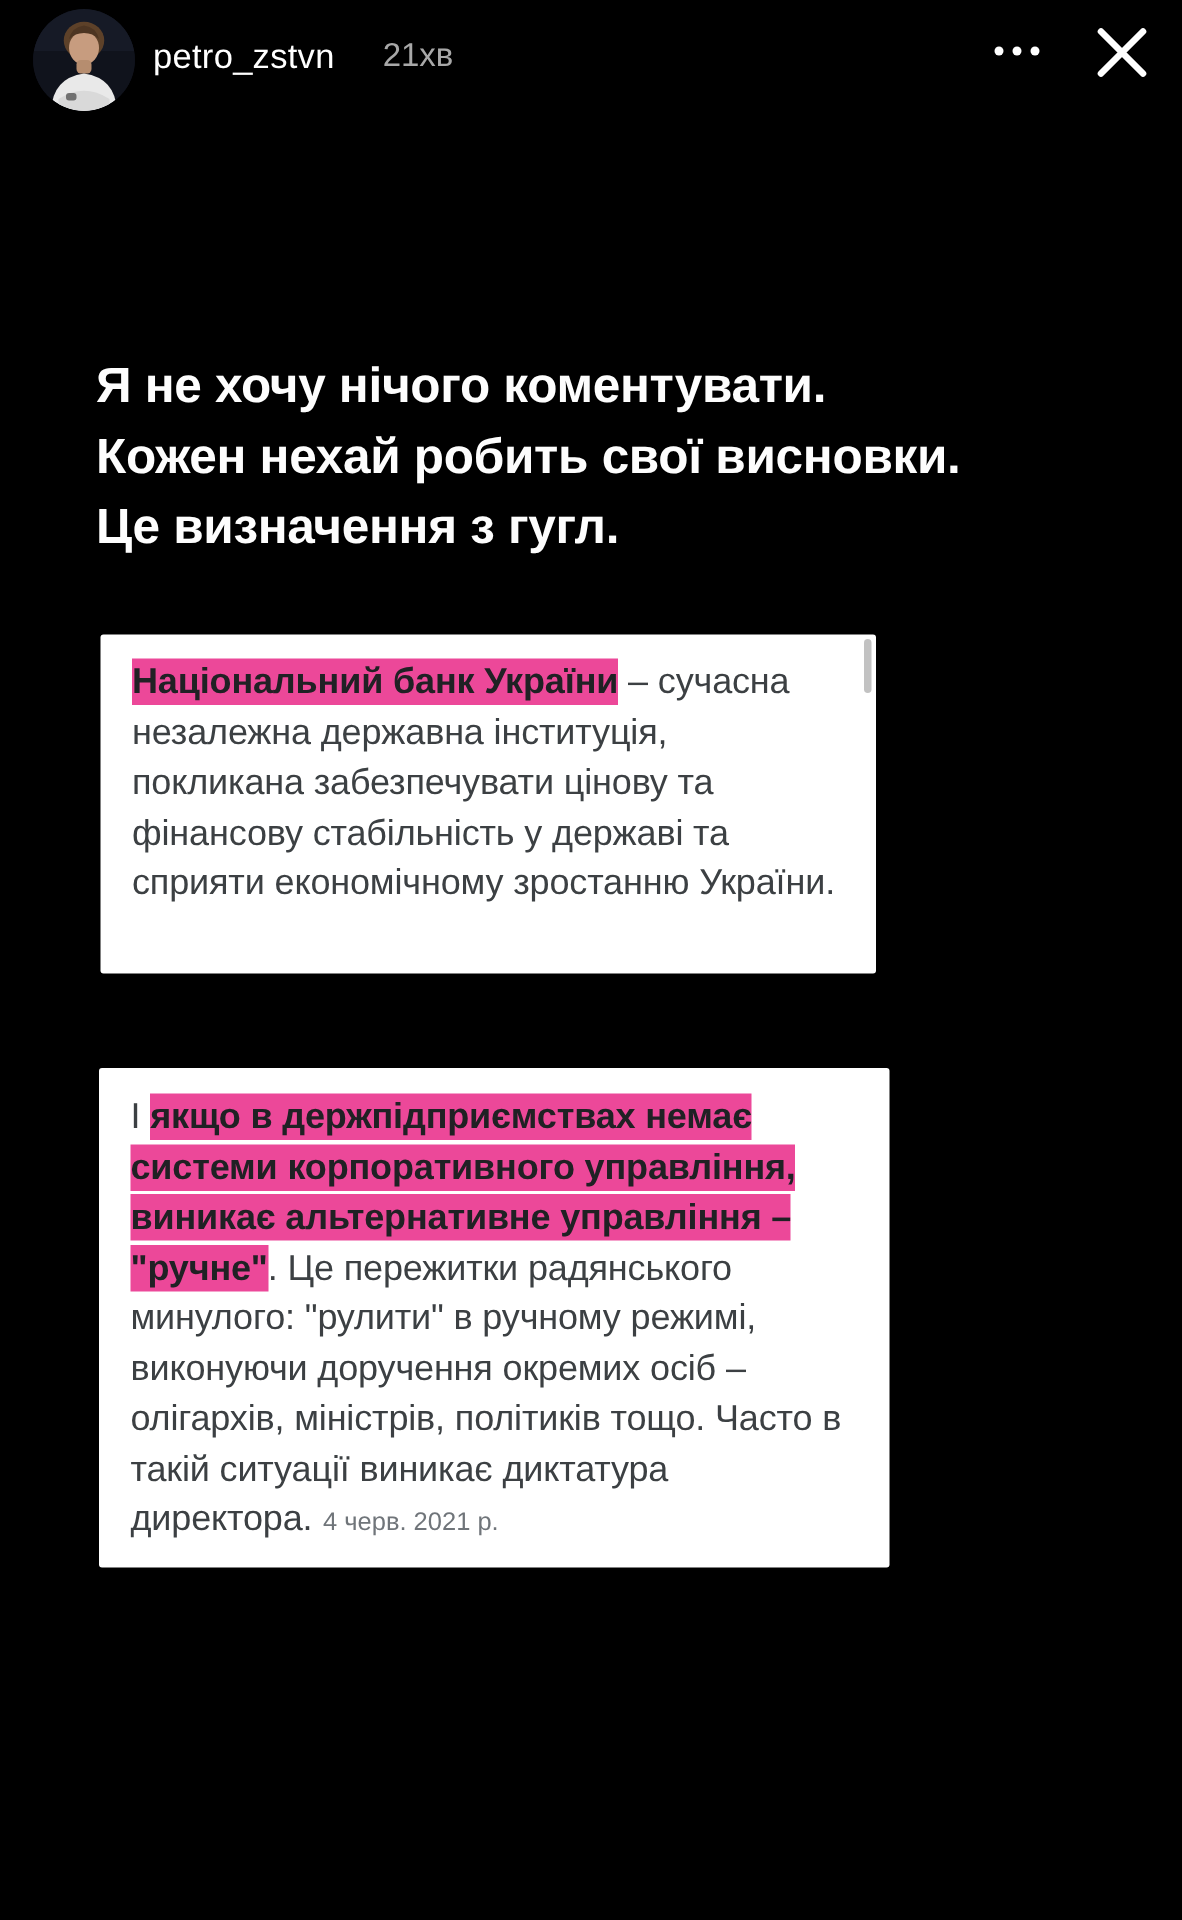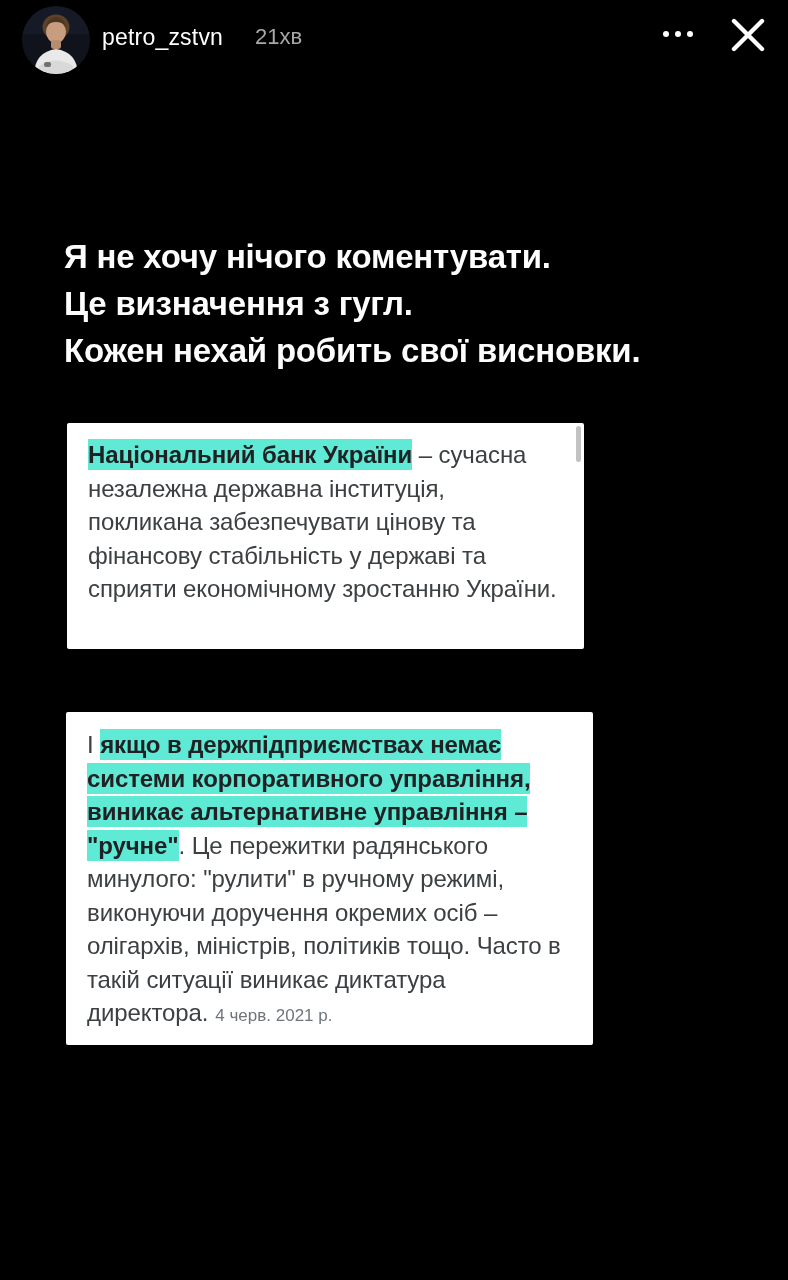--- a/index.html
+++ b/index.html
@@ -44,21 +44,21 @@
   
   .card {
     position: absolute; background: #ffffff; border-radius: 2px;
     color: #3c4043; font-size: 24px; line-height: 33.5px;
     letter-spacing: -0.1px;
   }
   .card p { margin: 0; }
   .card-1 { left: 67px; top: 423px; width: 517px; height: 226px; padding: 15px 20px 0 21px; }
   .card-2 { left: 66px; top: 712px; width: 527px; height: 333px; padding: 16px 18px 0 21px; }
   .hl {
-    background: #5eead4; font-weight: 700; color: #202124;
+    background: #ec4899; font-weight: 700; color: #202124;
     padding: 2px 0;
     -webkit-box-decoration-break: clone; box-decoration-break: clone;
   }
   .snippet-date { font-size: 17px; color: #70757a; letter-spacing: 0; margin-left: 7px; white-space: nowrap; }
   .scroll-thumb {
     position: absolute; right: 3px; top: 3px; width: 5px; height: 36px;
     background: #c2c2c2; border-radius: 3px;
   }
 </style>
 </head>
@@ -102,22 +102,22 @@
 
     <div class="close-btn">
       <svg width="48" height="48" viewBox="0 0 48 48">
         <path d="M10 10 L38 38 M38 10 L10 38" stroke="#ffffff" stroke-width="4.4" stroke-linecap="round" fill="none"></path>
       </svg>
     </div>
   </div>
 
   <div class="caption">
     <div>Я не хочу нічого коментувати.</div>
+    <div>Кожен нехай робить свої висновки.</div>
     <div>Це визначення з гугл.</div>
-    <div>Кожен нехай робить свої висновки.</div>
   </div>
 
   <div class="card card-1">
     <p><span class="hl">Національний банк України</span><span> – сучасна незалежна державна інституція, покликана забезпечувати цінову та фінансову стабільність у державі та сприяти економічному зростанню України.</span></p>
     <div class="scroll-thumb"></div>
   </div>
 
   <div class="card card-2">
     <p><span>І </span><span class="hl">якщо в держпідприємствах немає системи корпоративного управління, виникає альтернативне управління – "ручне"</span><span>. Це пережитки радянського минулого: "рулити" в ручному режимі, виконуючи доручення окремих осіб – олігархів, міністрів, політиків тощо. Часто в такій ситуації виникає диктатура директора.</span><span class="snippet-date">4 черв. 2021 р.</span></p>
   </div>

